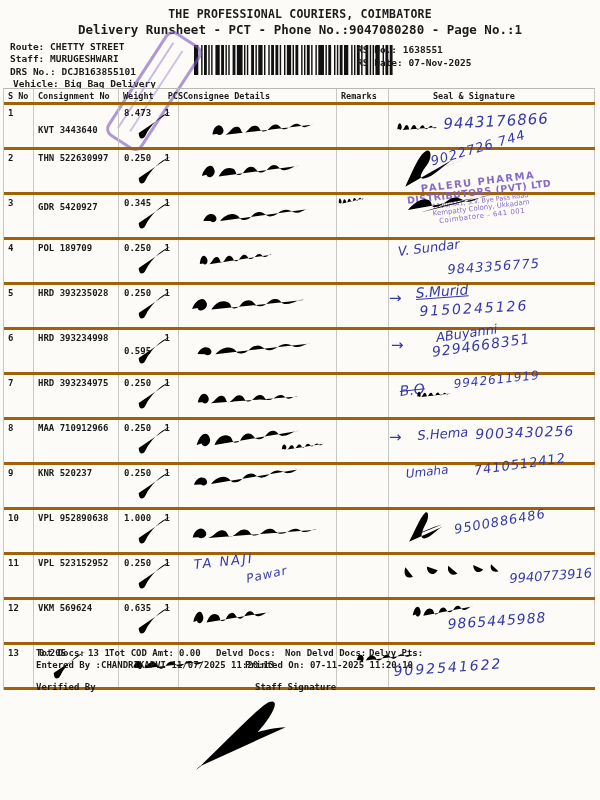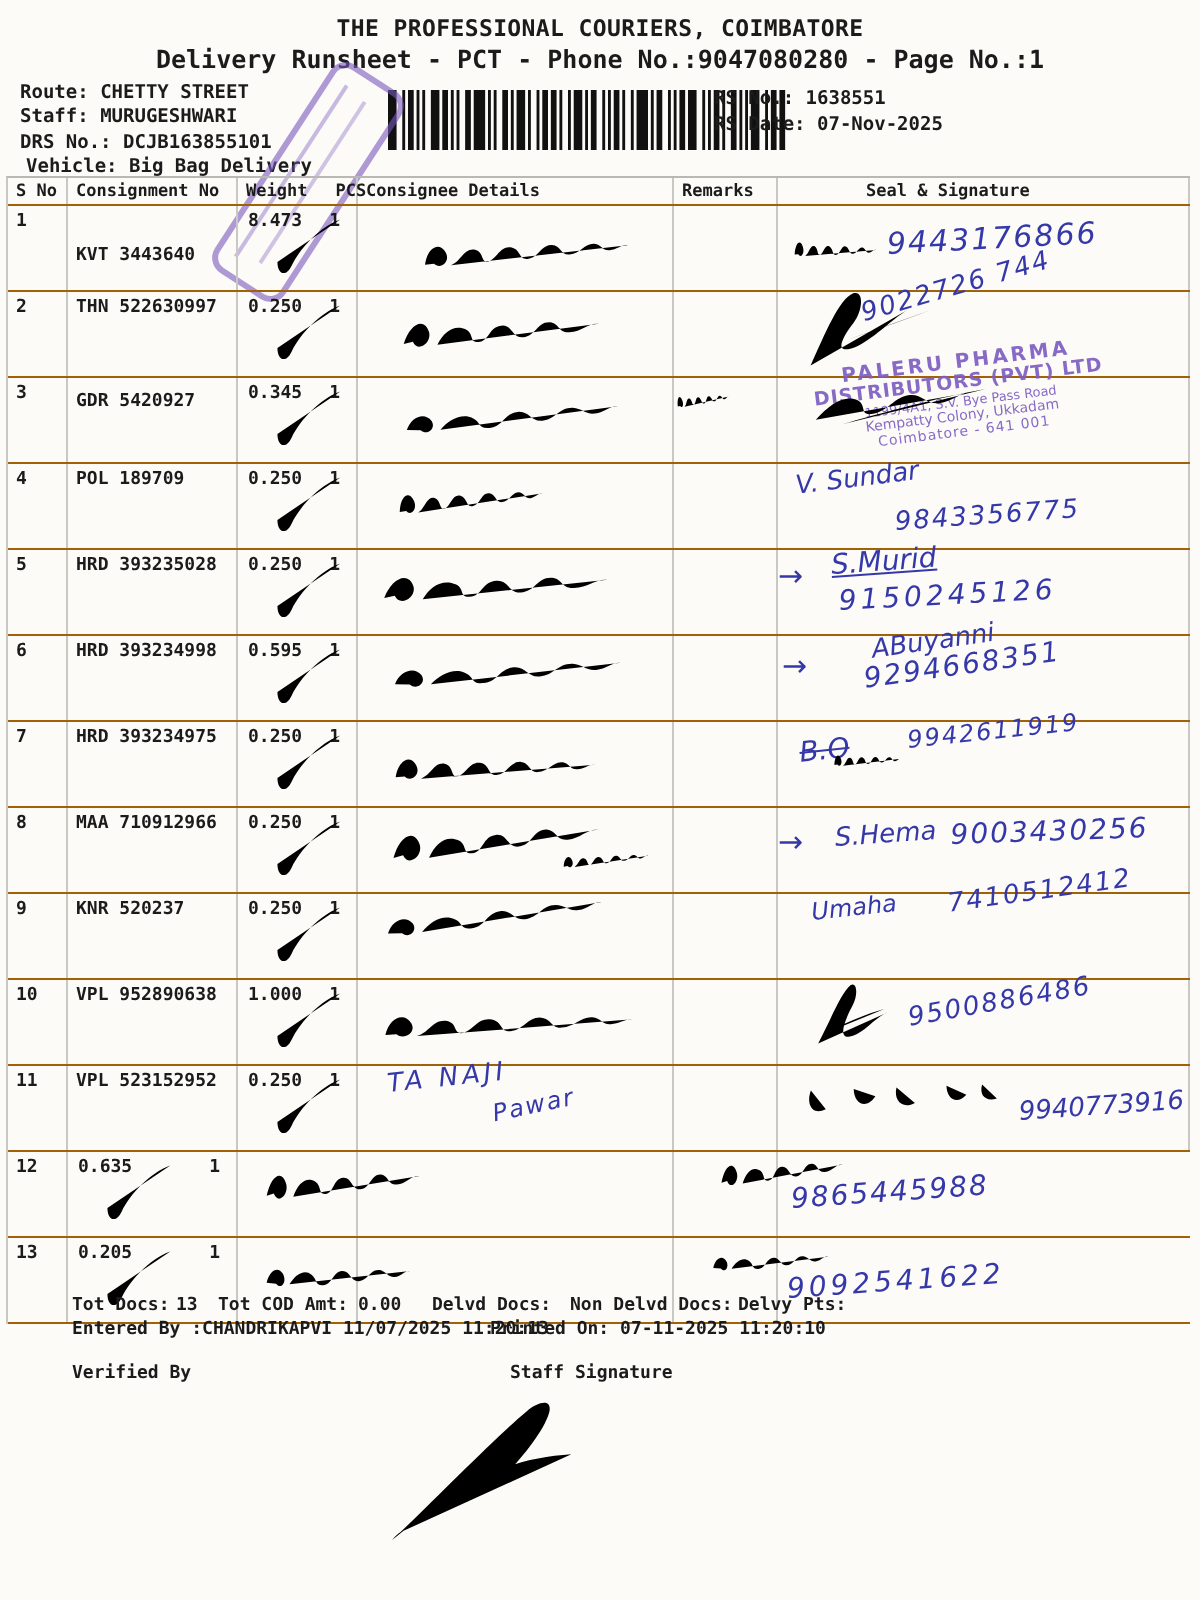--- a/index.html
+++ b/index.html
@@ -17,21 +17,21 @@
            border:3px solid rgba(122,88,190,.6);border-radius:9px;
            transform:rotate(-57deg);}
   .arrival::before{content:"";position:absolute;left:8px;right:8px;top:7px;
            border-top:2px solid rgba(122,88,190,.4);}
   .arrival::after{content:"";position:absolute;left:12px;right:10px;top:19px;
            border-top:2px solid rgba(122,88,190,.35);}
   
   .table{position:absolute;left:3px;top:88px;width:591px;
          border-top:1px solid #b9b9b4;border-left:1px solid #c9c9c3;}
   .trow{display:grid;grid-template-columns:30px 85px 60px 158px 52px 206px;
-        border-bottom:1px solid #a16207;}
+        border-bottom:3px solid #a16207;}
   .trow > div{border-right:1px solid #c9c9c3;position:relative;}
   .thead > div{font-size:8.5px;font-weight:bold;padding:2px 0 1px 4px;white-space:nowrap;}
   .thead .h-seal{padding-left:44px;}
   .thead .h-pcs{margin-left:14px;}
   .trow.data{height:42px;}
   .cell{font-size:9px;font-weight:bold;}
   .ptxt{position:absolute;white-space:nowrap;}
   
   .hw{position:absolute;font-family:"DejaVu Sans","Liberation Sans",sans-serif;
       font-style:italic;font-weight:500;color:#3538a8;white-space:nowrap;
@@ -289,21 +289,21 @@
           </div>
         </div>
         <div class="trow data">
           <div class="cell">
             <span class="ptxt" style="left: 4px; top: 3px;">6</span>
           </div>
           <div class="cell">
             <span class="ptxt" style="left: 4px; top: 3px;">HRD 393234998</span>
           </div>
           <div class="cell">
-            <span class="ptxt" style="left: 5px; top: 3px;">0.595</span>
+            <span class="ptxt" style="left: 5px; top: 16px;">0.595</span>
             <span class="ptxt" style="right: 8px; top: 3px;">1</span>
             <svg viewBox="0 0 56 34" preserveAspectRatio="none" class="squig" style="left: 14px; top: 5px; width: 40px; height: 30px; transform: rotate(0deg);">
               <use href="#chk"></use>
             </svg>
           </div>
           <div class="cell">
             <svg viewBox="0 0 120 32" preserveAspectRatio="none" class="squig" style="left: 12px; top: 10px; width: 126px; height: 26px; transform: rotate(-5deg);">
               <use href="#sq3"></use>
             </svg>
           </div>
@@ -445,20 +445,23 @@
           <div class="cell">
             <svg viewBox="0 0 130 30" preserveAspectRatio="none" class="squig" style="left: 2px; top: 8px; width: 116px; height: 24px; transform: rotate(-2deg);">
               <use href="#dev1"></use>
             </svg>
             <span class="hw" style="left: 120px; top: 16px; font-size: 13px; transform: rotate(-4deg); letter-spacing: 0px;">9940773916</span>
           </div>
         </div>
         <div class="trow data">
           <div class="cell">
             <span class="ptxt" style="left: 4px; top: 3px;">12</span>
+          </div>
+          <div class="cell">
+            <span class="ptxt" style="left: 4px; top: 3px;">VKM 569624</span>
           </div>
           <div class="cell">
             <span class="ptxt" style="left: 5px; top: 3px;">0.635</span>
             <span class="ptxt" style="right: 8px; top: 3px;">1</span>
             <svg viewBox="0 0 56 34" preserveAspectRatio="none" class="squig" style="left: 14px; top: 5px; width: 40px; height: 30px; transform: rotate(0deg);">
               <use href="#chk"></use>
             </svg>
           </div>
           <div class="cell">
             <svg viewBox="0 0 120 32" preserveAspectRatio="none" class="squig" style="left: 10px; top: 6px; width: 88px; height: 26px; transform: rotate(-5deg);">

